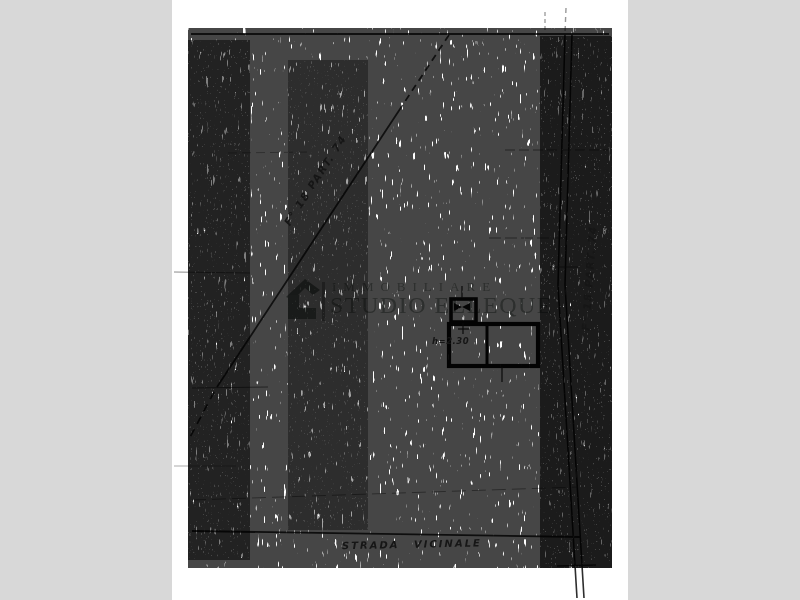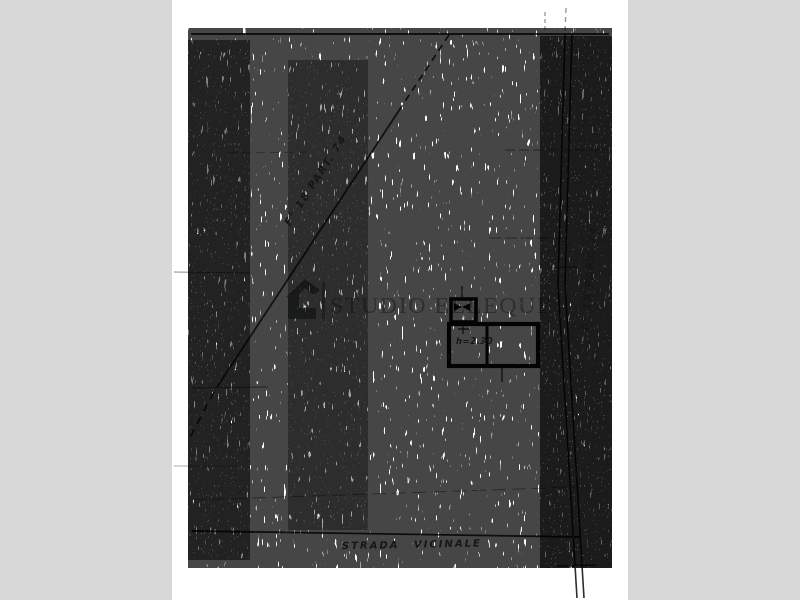--- a/index.html
+++ b/index.html
@@ -13,21 +13,21 @@
   .wm-line1{left:332px;top:279px;font-size:13px;letter-spacing:7px;font-weight:400;}
   .wm-line2{left:330px;top:292px;font-size:24px;letter-spacing:1.5px;font-weight:400;}
   .wm-divider{position:absolute;left:322px;top:282px;width:3px;height:39px;background:#aeb4b0;}
   
   .hand{position:absolute;color:#161616;font-family:"DejaVu Sans",sans-serif;
         font-style:italic;font-weight:bold;white-space:nowrap;}
   .lbl-diag{left:255px;top:174px;width:120px;text-align:center;font-size:10.5px;
             letter-spacing:1.5px;transform:rotate(-57deg);}
   .lbl-road{left:529px;top:272px;width:120px;text-align:center;font-size:10.5px;
             letter-spacing:1.5px;transform:rotate(-86deg);}
-  .lbl-h{left:456px;top:336px;font-size:8.5px;letter-spacing:0.5px;}
+  .lbl-h{left:432px;top:336px;font-size:8.5px;letter-spacing:0.5px;}
   .lbl-strada{left:342px;top:539px;width:116px;font-size:10px;letter-spacing:2px;
               word-spacing:9px;transform:rotate(-1.2deg);}
 </style>
 </head>
 <body>
 
 <div class="stage">
 
   <div class="paper"></div>
 
@@ -58,20 +58,21 @@
     <line x1="192" y1="531" x2="581" y2="537" stroke="#333" stroke-width="1.8"></line>
     <line x1="557" y1="566" x2="596" y2="565" stroke="#444" stroke-width="1.4"></line>
   </svg>
 
   <div class="layer">
     <svg style="position:absolute;left:278px;top:275px" width="46" height="50" viewBox="0 0 46 50">
       <polygon points="8,22 27,4 42,15 35,20 27,13 15,25" fill="#87918b"></polygon>
       <polygon points="10,20 21,20 21,33 38,33 38,44 10,44" fill="#939d97"></polygon>
     </svg>
     <div class="wm-divider"></div>
+    <div class="wm-text wm-line1">IMMOBILIARE</div>
     <div class="wm-text wm-line2">STUDIO ELLEQUE</div>
   </div>
 
   <svg class="layer" width="800" height="600" viewBox="0 0 800 600">
     <rect x="451" y="299" width="25" height="23" fill="none" stroke="#0d0d0d" stroke-width="3.6"></rect>
     <rect x="449" y="324" width="89" height="42" fill="none" stroke="#0d0d0d" stroke-width="4.2"></rect>
     <line x1="487" y1="326" x2="487" y2="364" stroke="#0d0d0d" stroke-width="3"></line>
     <g fill="#111">
       <polygon points="454,303 454,311 462,307"></polygon>
       <polygon points="470,303 470,311 462,307"></polygon>

